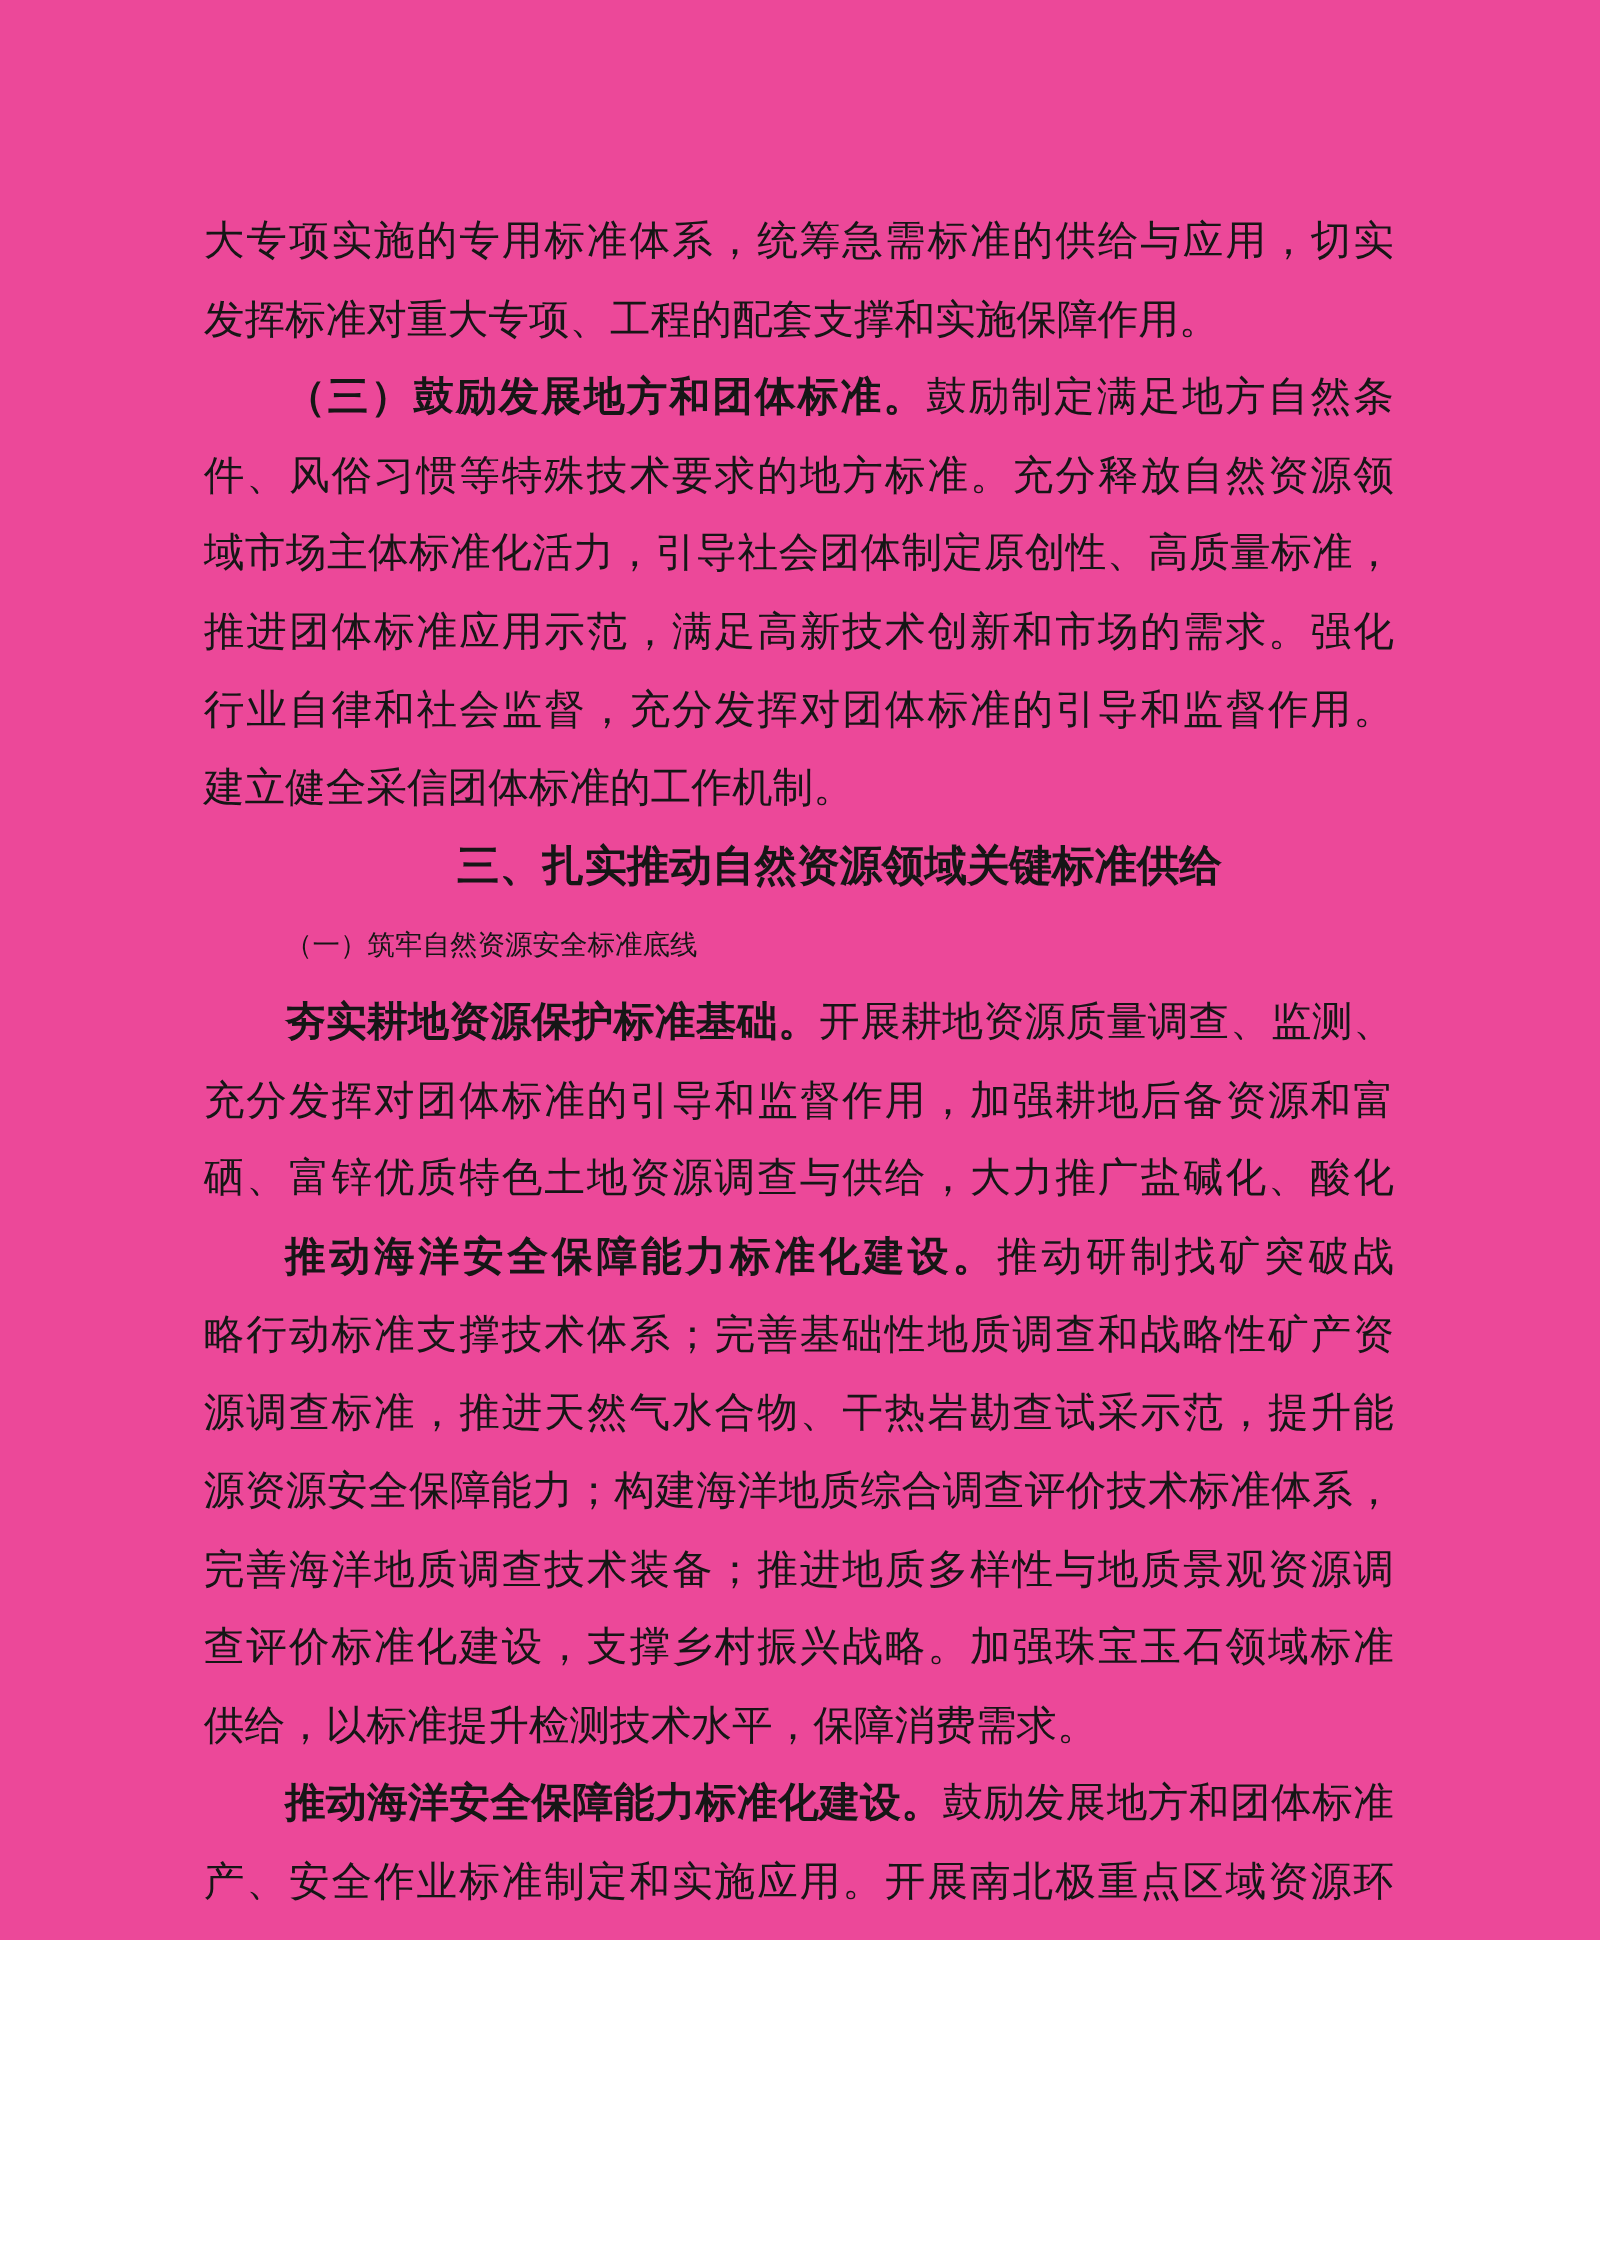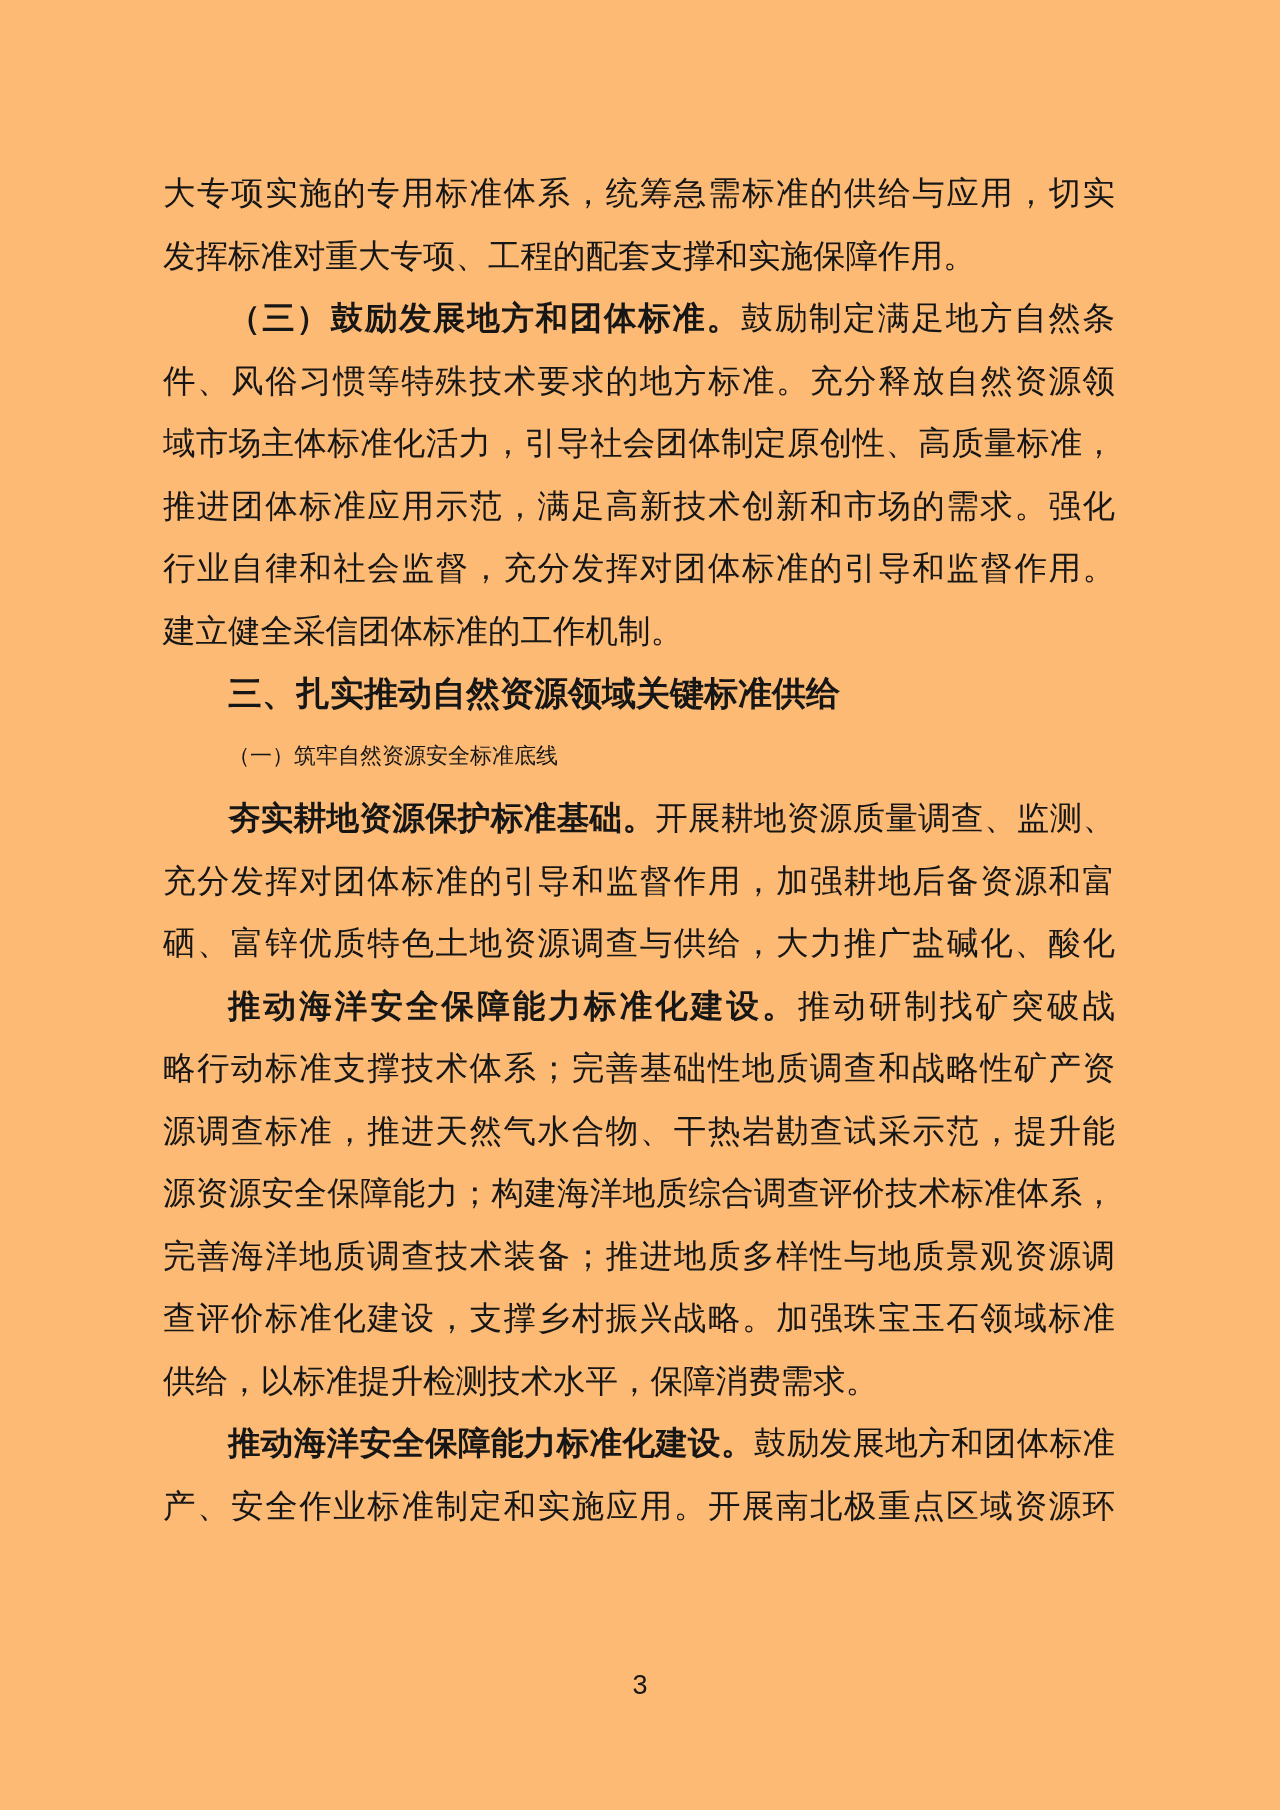--- a/index.html
+++ b/index.html
@@ -1,21 +1,21 @@
 <!DOCTYPE html>
 <html><head>
 <meta charset="utf-8">
 <title>Document</title>
 <style>
   html, body { margin: 0; padding: 0; }
   .page {
     position: relative;
     width: 1280px;
-    height: 1810px;
-    background: #fdba74;
+    height: 1552px;
+    background: #ec4899;
     overflow: hidden;
   }
   .text-block {
     position: absolute;
     top: 162px;
     left: 163px;
     width: 952px;
   }
   .line {
     height: 62.5px;
@@ -32,20 +32,21 @@
   }
   .indent { text-indent: 65px; }
   .lead {
     font-weight: bold;
     font-family: Liberation Mono, monospace;
   }
   .hei {
     font-weight: bold;
     font-family: "Liberation Sans", "DejaVu Sans", sans-serif;
     font-size: 34px;
+    text-align: center;
   }
   .kai {
     font-size: 22px;
     font-family: "Liberation Serif", "DejaVu Serif", serif;
   }
   .page-number {
     position: absolute;
     top: 1668px;
     left: 0;
     width: 100%;

